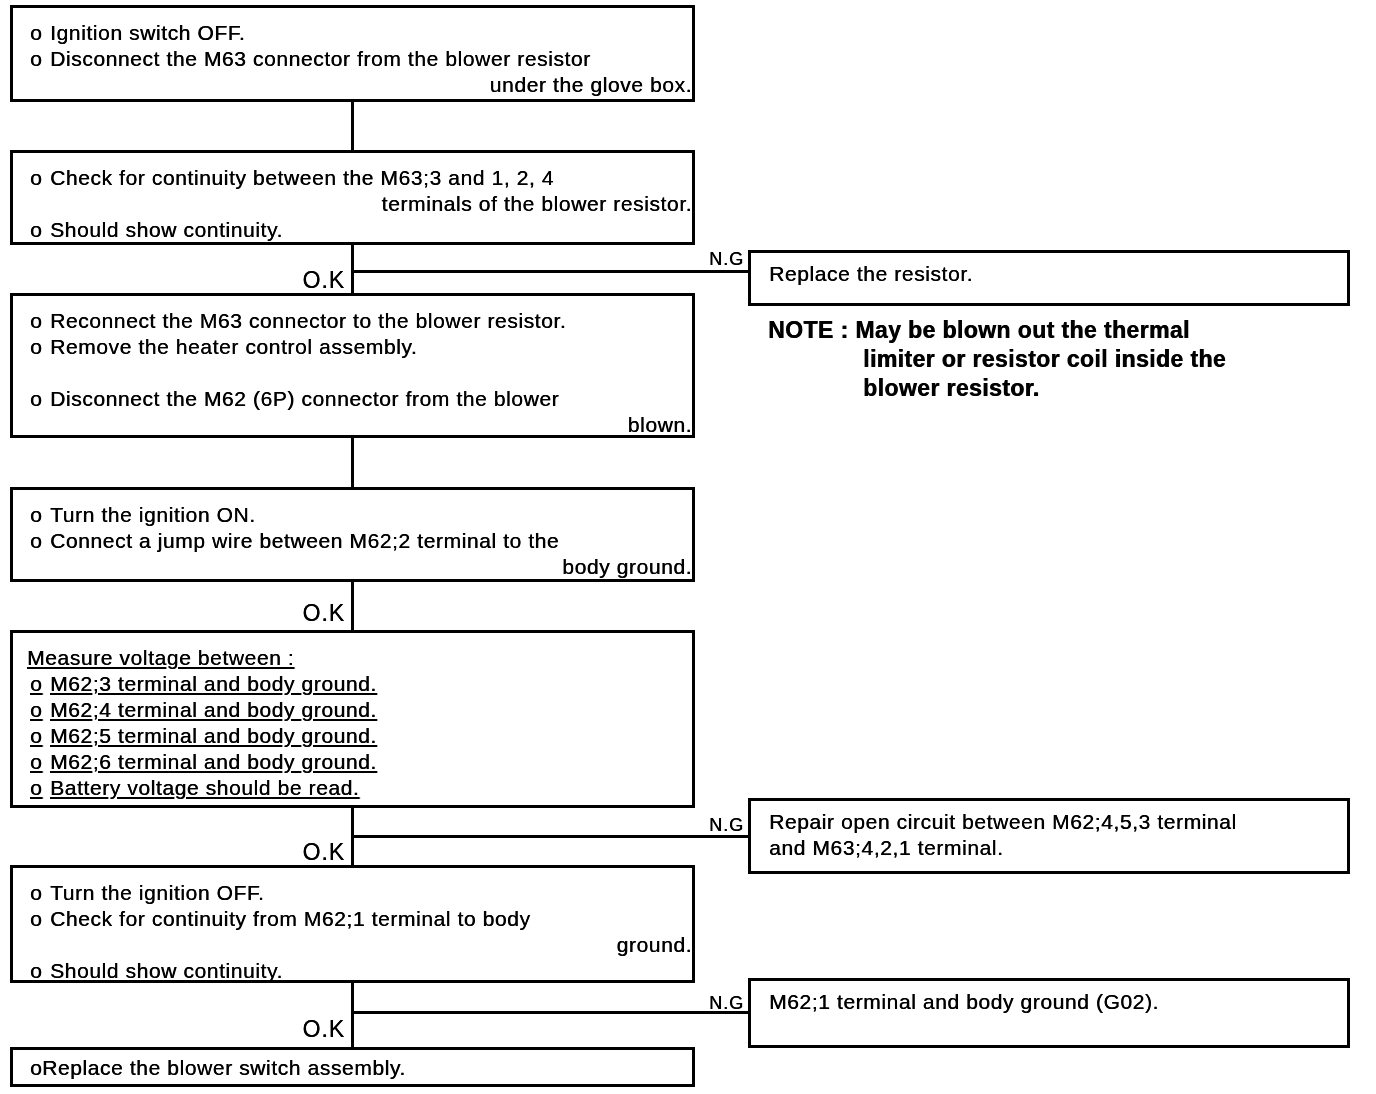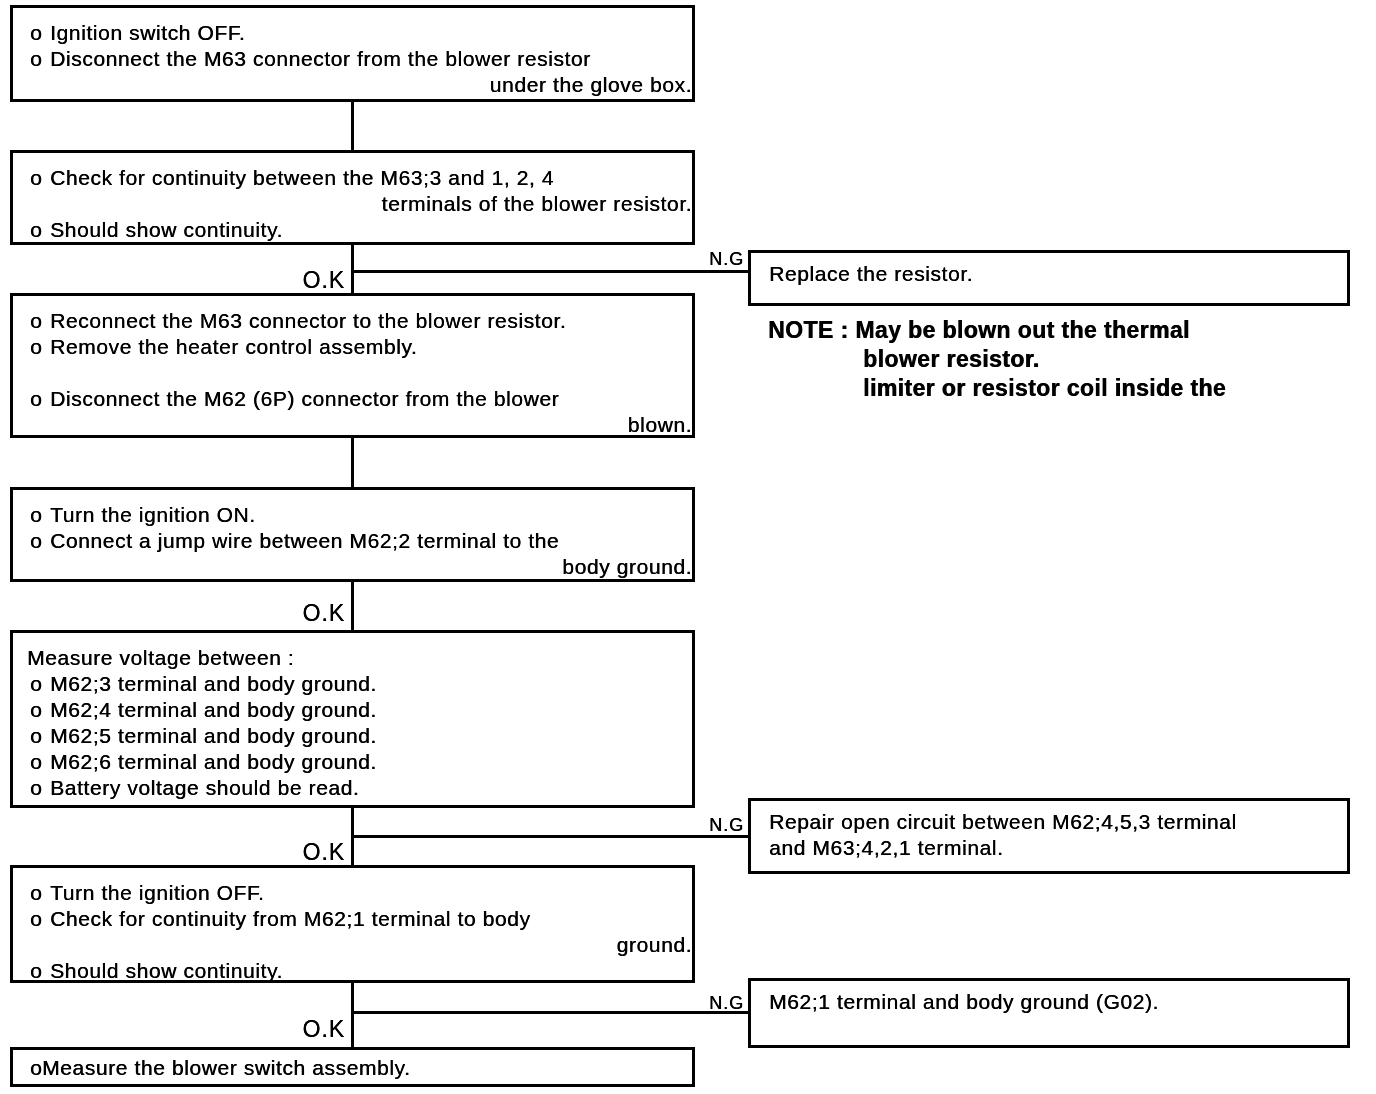--- a/index.html
+++ b/index.html
@@ -77,22 +77,22 @@
   <div class="hline" style="top:270px;"></div>
   <div class="oklabel" style="top:268px;">O.K</div>
   <div class="nglabel" style="top:248px;">N.G</div>
 
   <div class="box result" style="top:250px;height:56px;">
     <div class="rline">Replace the resistor.</div>
   </div>
 
   <div class="note">
     <div>NOTE : May be blown out the thermal</div>
+    <div class="ind">limiter or resistor coil inside the</div>
     <div class="ind">blower resistor.</div>
-    <div class="ind">limiter or resistor coil inside the</div>
   </div>
 
   <div class="box step" style="top:293px;height:145px;">
     <div class="tline">
       <span class="b">o</span>
       <span>Reconnect the M63 connector to the blower resistor.</span>
     </div>
     <div class="tline">
       <span class="b">o</span>
       <span>Remove the heater control assembly.</span>
@@ -119,21 +119,21 @@
       <span>Connect a jump wire between M62;2 terminal to the</span>
     </div>
     <div class="tline cont">
       <span>body ground.</span>
     </div>
   </div>
 
   <div class="vline" style="top:582px;height:48px;"></div>
   <div class="oklabel" style="top:601px;">O.K</div>
 
-  <div class="box step" style="top:630px;height:178px;">
+  <div class="box step" style="top:630px;height:178px;text-decoration:underline;">
     <div class="tline plain">
       <span>Measure voltage between :</span>
     </div>
     <div class="tline">
       <span class="b">o</span>
       <span>M62;3 terminal and body ground.</span>
     </div>
     <div class="tline">
       <span class="b">o</span>
       <span>M62;4 terminal and body ground.</span>
@@ -185,17 +185,17 @@
   <div class="oklabel" style="top:1017px;">O.K</div>
   <div class="nglabel" style="top:992px;">N.G</div>
 
   <div class="box result" style="top:978px;height:70px;">
     <div class="rline">M62;1 terminal and body ground (G02).</div>
   </div>
 
   <div class="box step" style="top:1047px;height:40px;padding-top:5px;">
     <div class="tline">
       <span class="b" style="width:12px;">o</span>
-      <span>Measure the blower switch assembly.</span>
+      <span>Replace the blower switch assembly.</span>
     </div>
   </div>
 
 </div>
 
 </body></html>

